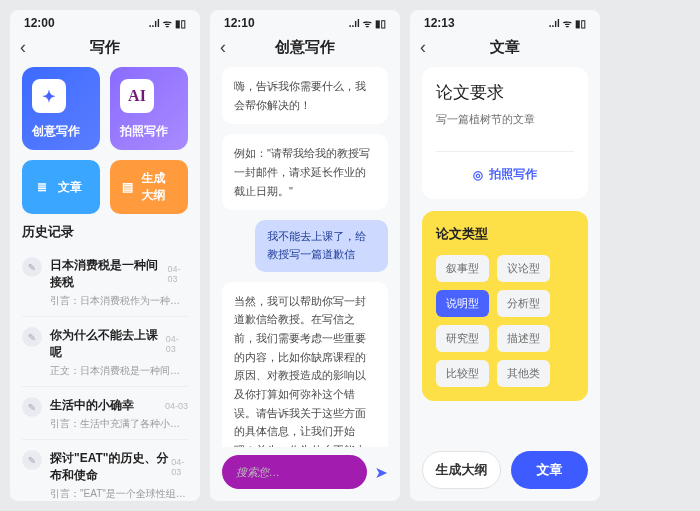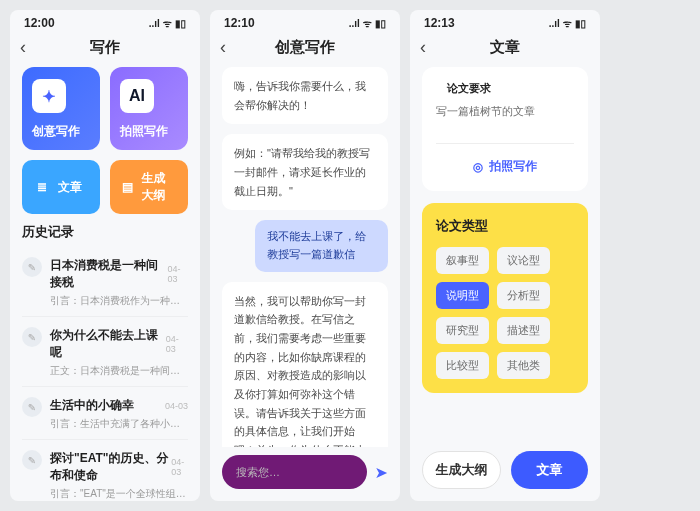--- a/index.html
+++ b/index.html
@@ -50,21 +50,21 @@
   .big-card {
     flex:1; border-radius:12px; padding:12px 10px 10px;
     color:#fff; display:flex; flex-direction:column; gap:10px;
   }
   .big-card.blue { background:linear-gradient(135deg,#3d6bff,#5a7dff);}
   .big-card.purple { background:linear-gradient(135deg,#8a6cff,#a98bff);}
   .big-card .iconbox {
     width:34px;height:34px;border-radius:8px;background:#fff;
     display:flex;align-items:center;justify-content:center;color:#4a63ff;font-size:16px;font-weight:700;
   }
-  .big-card.purple .iconbox{color:#0f172a;}
+  .big-card.purple .iconbox{color:#701a75;font-family:Liberation Serif, serif;}
   .big-card .lbl{font-size:12px;font-weight:600;}
   .small-row { display:flex; gap:10px; margin-top:10px;}
   .small-card{
     flex:1;border-radius:10px;padding:10px 12px;
     color:#fff;display:flex;align-items:center;gap:8px;font-size:12px;font-weight:600;
   }
   .small-card.sky{background:#3aa6ff;}
   .small-card.orange{background:#ff9a3d;}
   .small-card .sic{width:16px;height:16px;display:flex;align-items:center;justify-content:center;font-size:12px;}
   .section-h{font-size:13px;font-weight:700;margin:9px 0 8px;}
@@ -74,26 +74,26 @@
   .hist-txt{flex:1;min-width:0;}
   .hist-title{font-size:12px;font-weight:700;color:#1f1f1f;display:flex;justify-content:space-between;align-items:center;}
   .hist-date{font-size:9px;color:#bbb;font-weight:400;}
   .hist-sub{font-size:10px;color:#9a9a9a;margin-top:3px;white-space:nowrap;overflow:hidden;text-overflow:ellipsis;}
   
   .chat-body{flex:1;padding:0 12px;display:flex;flex-direction:column;gap:10px;overflow:hidden;}
   .bot-msg{background:#fff;border-radius:10px;padding:10px 12px;font-size:11px;color:#4a4a4a;line-height:1.7;}
   .user-msg{align-self:flex-end;max-width:80%;background:#cdd9ff;color:#1f3d9a;border-radius:10px;padding:8px 12px;font-size:11px;line-height:1.6;}
   .refresh{font-size:12px;color:#999;padding:2px 0 0 2px;}
   .chat-input-row{display:flex;align-items:center;padding:8px 12px 12px;gap:8px;}
-  .chat-input{flex:1;height:34px;background:#701a75;border-radius:18px;padding:0 14px;color:#bbb;font-size:11px;display:flex;align-items:center;}
+  .chat-input{flex:1;height:34px;background:#a21caf;border-radius:18px;padding:0 14px;color:#bbb;font-size:11px;display:flex;align-items:center;font-style:italic;}
   .send-ico{color:#4a63ff;font-size:16px;}
   
   .s3-body{flex:1;padding:0 12px;display:flex;flex-direction:column;}
   .req-card{background:#fff;border-radius:12px;padding:14px 14px 12px;}
-  .req-title{font-size:11px;font-weight:700;margin-bottom:8px;margin-left:11px;}
+  .req-title{font-size:17px;font-weight:400;margin-bottom:8px;}
   .req-text{font-size:11px;color:#707070;margin-bottom:24px;}
   .divider{height:1px;background:#eee;margin-bottom:10px;}
   .photo-btn{display:flex;align-items:center;justify-content:center;gap:6px;color:#4a63ff;font-size:12px;font-weight:600;padding:4px 0;}
   .types-card{background:#fde047;border-radius:12px;padding:14px;margin-top:12px;}
   .types-title{font-size:13px;font-weight:700;margin-bottom:12px;}
   .chips{display:flex;flex-wrap:wrap;gap:8px;}
   .chip{padding:6px 10px;border-radius:6px;background:#f3f4f6;color:#6b6b6b;font-size:11px;}
   .chip.active{background:#4a63ff;color:#fff;}
   .bottom-btns{margin-top:auto;display:flex;gap:10px;padding:10px 0 12px;}
   .btn{flex:1;height:38px;border-radius:20px;display:flex;align-items:center;justify-content:center;font-size:13px;font-weight:600;}

